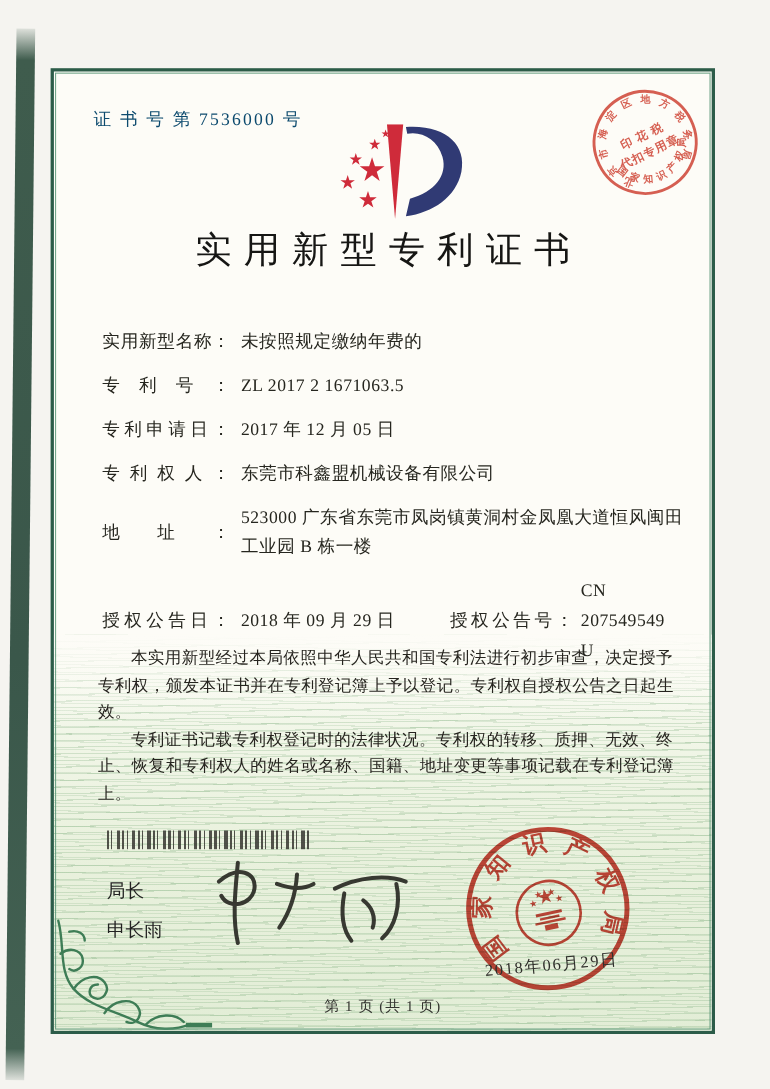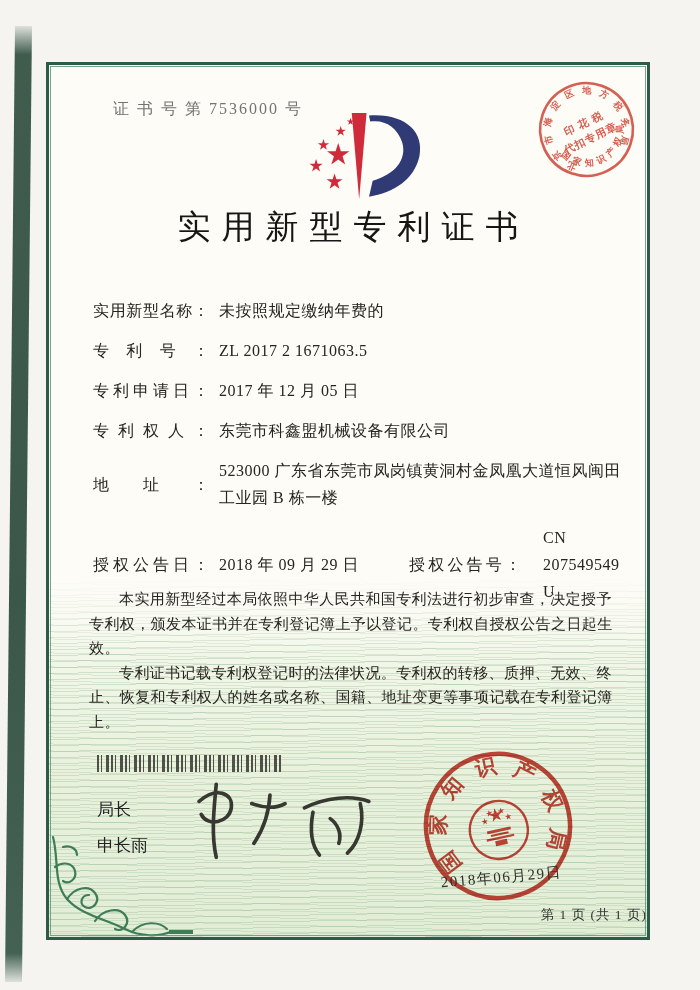--- a/index.html
+++ b/index.html
@@ -31,38 +31,38 @@
       repeating-linear-gradient(179deg, rgba(120,170,120,.28) 0 1px, rgba(0,0,0,0) 1px 6px),
       repeating-linear-gradient(181.5deg, rgba(120,170,120,.20) 0 1px, rgba(0,0,0,0) 1px 7px),
       linear-gradient(180deg,#fcfbf4 0%,#f3f7ea 18%,#e9f1dd 55%,#e2edd6 100%);
   }
   .waves::before{
     content:"";position:absolute;left:0;right:0;top:0;height:80px;
     background:linear-gradient(180deg,#fdfcf7 0%,rgba(253,252,247,0) 100%);
   }
   .layer{position:absolute;z-index:2;}
 
-  .cert-number{left:36px;top:34px;font-size:16px;letter-spacing:2px;color:#737373;margin-left:28px;}
+  .cert-number{left:36px;top:34px;font-size:16px;letter-spacing:2px;color:#0c4a6e;}
 
   .logo{left:252px;top:48px;width:136px;height:96px;}
 
   .title{
     left:0;right:0;top:140px;text-align:center;
     font-size:33px;letter-spacing:11px;text-indent:11px;color:#161614;font-weight:500;
   }
 
   .fields{left:44px;top:232px;right:26px;font-size:16px;color:#26261f;}
   .frow{display:flex;margin-bottom:13px;line-height:27px;align-items:center;}
   .flabel{
     flex:0 0 116px;text-align:justify;text-align-last:justify;
     margin-right:10px;white-space:normal;
   }
   .fvalue{flex:1;letter-spacing:.5px;}
   .grant .fvalue1{flex:0 0 168px;letter-spacing:.5px;}
-  .grant .flabel2{flex:0 0 112px;margin-left:22px;margin-right:22px;text-align:justify;text-align-last:justify;}
+  .grant .flabel2{flex:0 0 112px;margin-left:22px;margin-right:7px;text-align:justify;text-align-last:justify;}
   .grant .fvalue2{flex:1;letter-spacing:.5px;}
 
   .bodytext{left:40px;top:522px;right:30px;font-size:15px;line-height:24.5px;
     color:#26241f;letter-spacing:.4px;}
   .bodytext p{margin:0;text-indent:2em;}
 
   .barcode{
     left:48px;top:690px;width:184px;height:17px;
     background-image:repeating-linear-gradient(90deg,
       #35352f 0 2px, rgba(0,0,0,0) 2px 4px,
@@ -76,21 +76,21 @@
 
   .signature{left:135px;top:710px;width:215px;height:98px;}
 
   .seal{left:360px;top:672px;width:178px;height:178px;mix-blend-mode:multiply;opacity:.92;}
   .seal-date{
     left:355px;top:803px;width:195px;text-align:center;
     font-size:15px;letter-spacing:1.5px;color:#2f2f2b;transform:rotate(-5deg);z-index:3;
   }
   .tax-stamp{left:475px;top:2px;width:125px;height:125px;mix-blend-mode:multiply;opacity:.88;}
 
-  .footer{left:0;right:0;top:841px;text-align:right;font-size:13.5px;letter-spacing:1px;color:#33332f;}
+  .footer{left:0;right:0;top:841px;text-align:center;font-size:13.5px;letter-spacing:1px;color:#33332f;}
 
   .flourish{left:-6px;top:768px;width:150px;height:112px;z-index:4;}
 
   
   svg text{font-family:"Liberation Serif","DejaVu Serif",serif;}
   .arc-big text{font-size:21px;font-weight:bold;fill:#c6382c;text-anchor:middle;}
   .arc-small text{font-size:9px;font-weight:bold;fill:#d24a3c;text-anchor:middle;}
   .stamp-center{font-size:10.5px;font-weight:bold;fill:#d24a3c;text-anchor:middle;letter-spacing:1px;}
   .defs-hidden{position:absolute;width:0;height:0;overflow:hidden;}
 </style>

